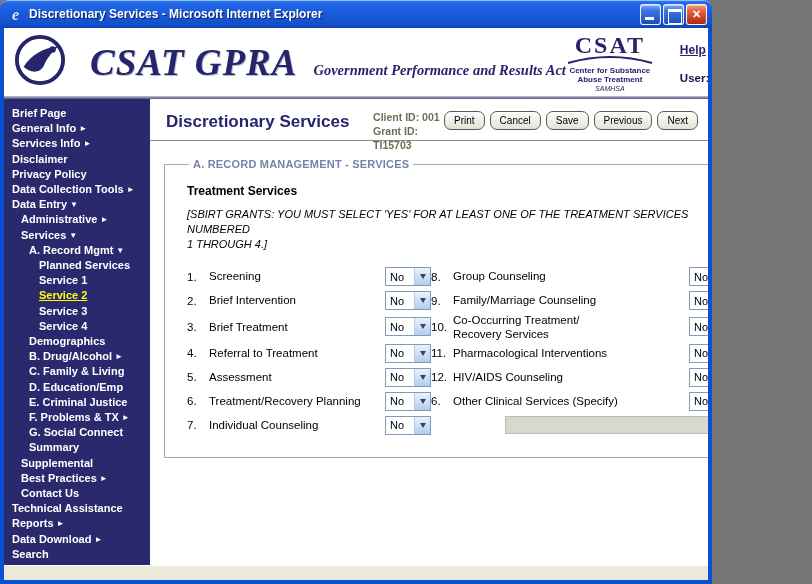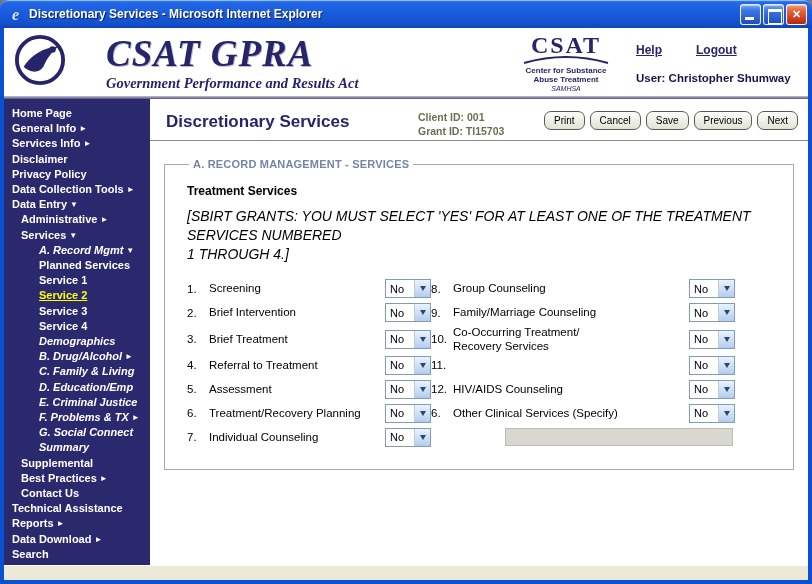--- a/index.html
+++ b/index.html
@@ -1,19 +1,19 @@
 <!DOCTYPE html>
 <html style="--navy: #26246B; --sidebar-bg: #2B296E; --active-yellow: #FFFF00; --legend-blue: #7585A8; --status-tan: #ECE9D8; --select-border: #7F9DB9; --disabled-gray: #D8D8D0; --id-text: #6E6E55; --frame-blue: #0B50D0;"><head>
 <meta charset="utf-8">
 <style>
   * { margin:0; padding:0; box-sizing:border-box; }
   body { margin:0; font-family:"Liberation Sans", sans-serif; background:#777; }
 
   .window{
-    width:812px; height:584px; display:flex; flex-direction:column;
+    width:712px; height:584px; display:flex; flex-direction:column;
     background:var(--frame-blue,#0B50D0); border-radius:8px 8px 0 0; overflow:hidden;
   }
 
   
   .titlebar{
     height:28px; flex:none; display:flex; align-items:center; padding:0 5px 0 7px;
     background:linear-gradient(180deg,#3b8bf5 0%,#2268e8 10%,#1a5cdd 45%,#1350cc 85%,#0e44b4 100%);
     box-shadow:inset 0 1px 0 rgba(255,255,255,.45);
     border-radius:8px 8px 0 0;
   }
@@ -39,21 +39,21 @@
   .winbtn.close::before{ content:"\2715"; font-size:11px; font-weight:bold; }
 
   
   .frame-body{ flex:1; margin:0 4px 4px 4px; display:flex; flex-direction:column; background:#fff; min-height:0; }
 
   
   .masthead{ height:68px; flex:none; background:#fff; display:flex; align-items:center; padding:3px 12px 3px 10px; }
   .mast-divider{ height:3px; flex:none; background:linear-gradient(180deg,#c3c3d6 0%,#50507e 100%); }
 
   .hhs-logo{ flex:none; }
-  .brand{ display:flex; align-items:baseline; margin-left:24px; white-space:nowrap;flex-direction:column; }
+  .brand{ display:flex; align-items:baseline; margin-left:24px; white-space:nowrap; }
   .brand-title{
     font-family:"Liberation Serif",serif; font-style:italic; font-weight:bold;
     font-size:37px; color:var(--navy,#26246B); letter-spacing:1px;
     text-shadow:1px 1px 0 #b9b9d2;
   }
   .brand-sub{
     font-family:"Liberation Serif",serif; font-style:italic; font-weight:bold;
     font-size:14.5px; color:var(--navy,#26246B); margin-left:16px;
   }
   .csat-logo{ margin-left:auto; text-align:center; color:var(--navy,#26246B); line-height:1; flex:none; }
@@ -65,41 +65,41 @@
   .mast-right{ margin-left:26px; flex:none; display:flex; flex-direction:column; padding-top:2px; min-width:160px; }
   .mast-links{ display:flex; gap:34px; }
   .mast-links a{ color:var(--navy,#26246B); font-weight:bold; font-size:12px; text-decoration:underline; cursor:pointer; }
   .user-label{ margin-top:15px; font-size:11.5px; font-weight:bold; color:#15154a; white-space:nowrap; }
 
   
   .app-body{ flex:1; display:flex; min-height:0; }
   .sidebar{ width:146px; flex:none; background:var(--sidebar-bg,#2B296E); padding-top:7px; overflow:hidden; }
   .nav-item{ color:#fff; font-size:11px; font-weight:bold; line-height:14.2px; white-space:nowrap; cursor:pointer; }
   .nav-item .nav-arrow{ font-size:8px; margin-left:3px; vertical-align:1px; }
-  .lvl0{ padding-left:8px; } .lvl1{ padding-left:17px; } .lvl2{ padding-left:35px;font-style:italic; } .lvl3{ padding-left:35px; }
+  .lvl0{ padding-left:8px; } .lvl1{ padding-left:17px; } .lvl2{ padding-left:25px; } .lvl3{ padding-left:35px; }
   .nav-item.active .nav-label{ color:var(--active-yellow,#FFFF00); text-decoration:underline; }
 
   .content{ flex:1; background:#fff; display:flex; flex-direction:column; min-width:0; }
   .content-header{ height:42px; flex:none; display:flex; align-items:flex-start; padding:8px 10px 0 16px; border-bottom:1px solid #8a8a8a; }
   .page-title{ font-size:17px; font-weight:bold; color:var(--navy,#26246B); width:252px; margin-top:5px; }
   .ids{ font-size:10.5px; font-weight:bold; color:var(--id-text,#6E6E55); line-height:14px; margin-top:3px; }
   .toolbar{ margin-left:auto; display:flex; gap:5px; margin-top:4px; }
   .btn{
     font-family:inherit; font-size:10px; color:#000; padding:3px 9px;
     background:linear-gradient(180deg,#fdfdfb 0%,#e3e2d5 100%);
     border:1px solid #5a5a50; border-radius:7px; cursor:pointer;
     box-shadow:inset 0 1px 0 #fff;
   }
 
   .content-main{ flex:1; overflow:hidden; }
 
   fieldset{ margin:17px 14px 0 14px; border:1px solid #a8a8a8; padding:2px 18px 20px 22px; }
   legend{ font-size:11px; font-weight:bold; color:var(--legend-blue,#7585A8); padding:0 4px; margin-left:2px; letter-spacing:.2px; }
   .group-title{ font-weight:bold; font-size:12px; margin-top:12px; color:#000; }
-  .note{ font-style:italic; font-size:14px; margin-top:9px; line-height:1.35; white-space:pre-line; color:#000; }
+  .note{ font-style:italic; font-size:11px; margin-top:9px; line-height:1.35; white-space:pre-line; color:#000; }
 
   .grid{ margin-top:13px; display:grid; grid-template-columns:198px 46px 258px 52px; align-items:center; }
   .cell{ min-height:24px; display:flex; align-items:center; font-size:11.5px; color:#000; }
   .cell .num{ width:22px; flex:none; }
   .cell .txt{ line-height:1.25; white-space:pre-line; }
 
   .xpselect{ width:46px; height:19px; border:1px solid var(--select-border,#7F9DB9); background:#fff;
     display:flex; align-items:center; font-size:11px; cursor:pointer; }
   .sel-val{ padding-left:4px; flex:1; }
   .sel-btn{ width:16px; height:17px; flex:none; display:flex; align-items:center; justify-content:center;
@@ -154,21 +154,21 @@
           <a>Logout</a>
         </span>
         <span class="user-label">User: Christopher Shumway</span>
       </span>
     </div>
     <div class="mast-divider"></div>
 
     <div class="app-body">
 
       <div class="sidebar">
-        <div class="nav-item lvl0"><span class="nav-label">Home Page</span><span class="nav-arrow"></span></div>
+        <div class="nav-item lvl0"><span class="nav-label">Brief Page</span><span class="nav-arrow"></span></div>
         <div class="nav-item lvl0"><span class="nav-label">General Info</span><span class="nav-arrow">►</span></div>
         <div class="nav-item lvl0"><span class="nav-label">Services Info</span><span class="nav-arrow">►</span></div>
         <div class="nav-item lvl0"><span class="nav-label">Disclaimer</span><span class="nav-arrow"></span></div>
         <div class="nav-item lvl0"><span class="nav-label">Privacy Policy</span><span class="nav-arrow"></span></div>
         <div class="nav-item lvl0"><span class="nav-label">Data Collection Tools</span><span class="nav-arrow">►</span></div>
         <div class="nav-item lvl0"><span class="nav-label">Data Entry</span><span class="nav-arrow">▼</span></div>
         <div class="nav-item lvl1"><span class="nav-label">Administrative</span><span class="nav-arrow">►</span></div>
         <div class="nav-item lvl1"><span class="nav-label">Services</span><span class="nav-arrow">▼</span></div>
         <div class="nav-item lvl2"><span class="nav-label">A. Record Mgmt</span><span class="nav-arrow">▼</span></div>
         <div class="nav-item lvl3"><span class="nav-label">Planned Services</span><span class="nav-arrow"></span></div>
@@ -288,20 +288,21 @@
                   <span class="txt">Referral to Treatment</span>
                 </div>
               <div class="cell">
                   <div class="xpselect">
                     <span class="sel-val">No</span>
                     <span class="sel-btn"></span>
                   </div>
                 </div>
               <div class="cell lbl">
                   <span class="num">11.</span>
+                  <span class="txt">Pharmacological Interventions</span>
                 </div>
               <div class="cell">
                   <div class="xpselect">
                     <span class="sel-val">No</span>
                     <span class="sel-btn"></span>
                   </div>
                 </div>
 
               <div class="cell lbl">
                   <span class="num">5.</span>

